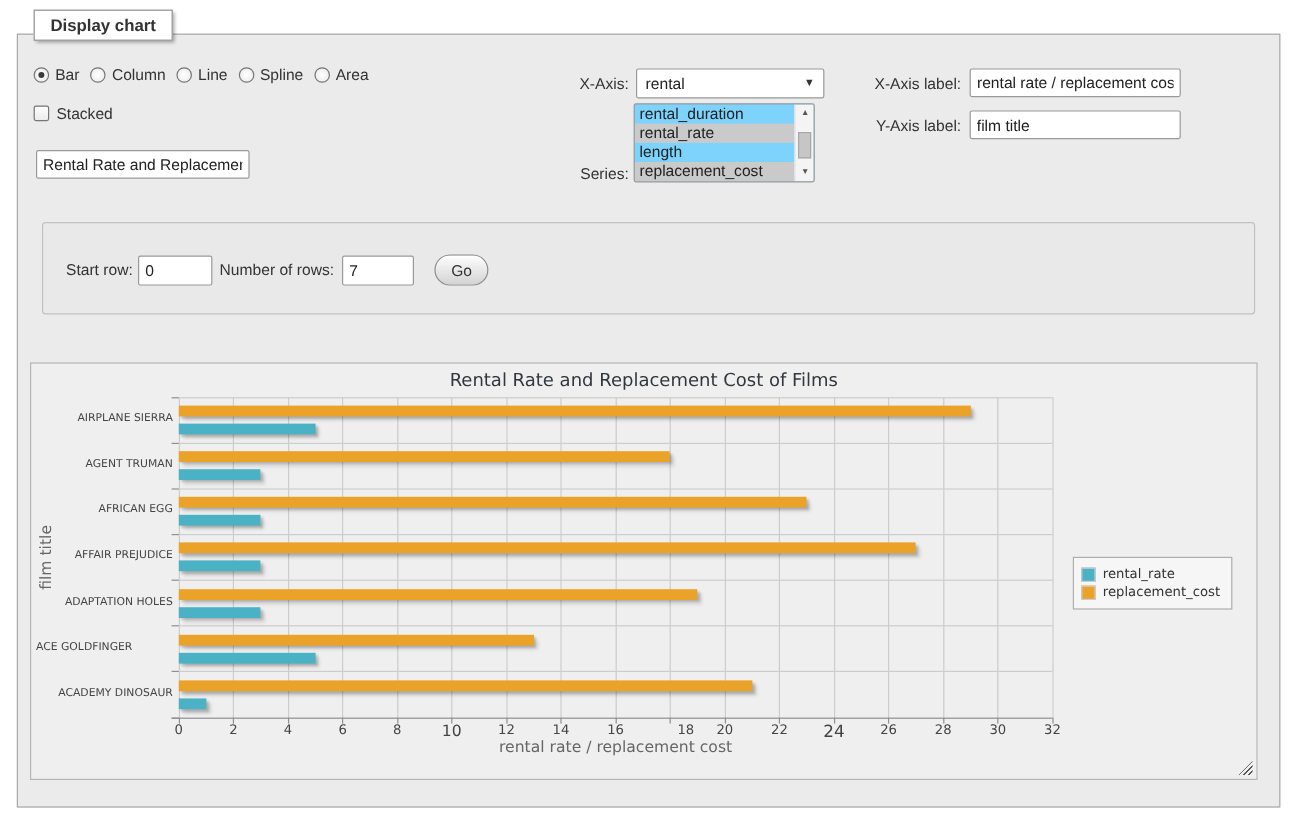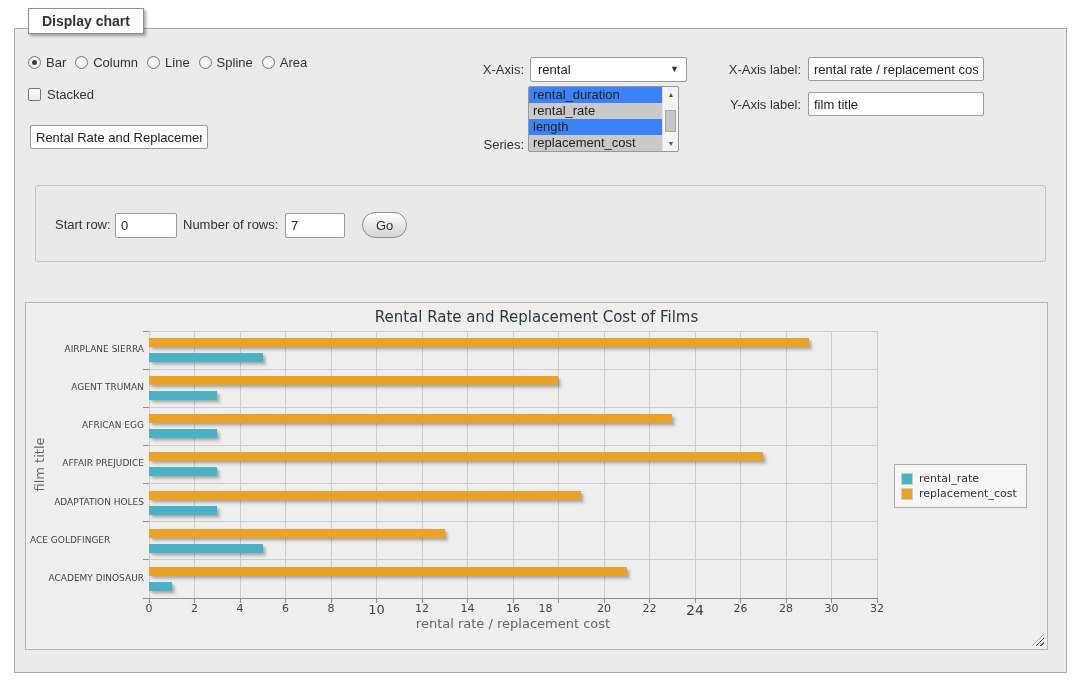--- a/index.html
+++ b/index.html
@@ -28,21 +28,21 @@
   input.txt { position:absolute; font-family:"Liberation Sans",sans-serif; font-size:13px; color:#222;
               border:1px solid #999; border-radius:2px; background:#fff; padding:1px 5px; }
 
   
   .select { position:absolute; left:515px; top:28px; width:157px; height:25px; background:#fff;
             border:1px solid #999; border-radius:2px; font-size:13px; color:#222;
             line-height:23px; padding:0 20px 0 7px; cursor:default; }
   .select .arrow { position:absolute; right:7px; top:0; line-height:23px; font-size:9px; color:#333; }
 
   
-  .listbox { position:absolute; left:513px; top:57px; width:151px; height:66px; background:#3b82f6;
+  .listbox { position:absolute; left:513px; top:57px; width:151px; height:66px; background:#7dd3fc;
              border:1px solid #999; border-radius:2px; overflow:hidden; }
   .listbox .opts { position:absolute; left:0; top:0; right:16px; bottom:0; }
   .lopt { height:16px; line-height:16px; font-size:13px; color:#222; padding:0 4px;
           white-space:nowrap; overflow:hidden; }
   .lopt.selected { background:#cacaca; }
   .scrollbar { position:absolute; right:0; top:0; width:16px; bottom:0; background:#f4f4f4;
                border-left:1px solid #e2e2e2; }
   .sb-arrow { position:absolute; left:0; width:16px; height:13px; text-align:center;
               font-size:7px; color:#555; line-height:13px; }
   .sb-up { top:1px; } .sb-down { bottom:1px; }
@@ -225,21 +225,21 @@
         <div style="position: absolute; left: 4px; top: 269.857px; width: 114px; text-align: right; font-size: 9px; color: rgb(68, 68, 68); white-space: nowrap;">ACADEMY DINOSAUR</div>
         <div style="position: absolute; left: 103px; top: 299px; width: 40px; text-align: center; font-size: 11px; color: rgb(68, 68, 68);">0</div>
         <div style="position: absolute; left: 148.5px; top: 299px; width: 40px; text-align: center; font-size: 11px; color: rgb(68, 68, 68);">2</div>
         <div style="position: absolute; left: 194px; top: 299px; width: 40px; text-align: center; font-size: 11px; color: rgb(68, 68, 68);">4</div>
         <div style="position: absolute; left: 239.5px; top: 299px; width: 40px; text-align: center; font-size: 11px; color: rgb(68, 68, 68);">6</div>
         <div style="position: absolute; left: 285px; top: 299px; width: 40px; text-align: center; font-size: 11px; color: rgb(68, 68, 68);">8</div>
         <div style="position: absolute; left: 330.5px; top: 299px; width: 40px; text-align: center; font-size: 13px; color: rgb(68, 68, 68);">10</div>
         <div style="position: absolute; left: 376px; top: 299px; width: 40px; text-align: center; font-size: 11px; color: rgb(68, 68, 68);">12</div>
         <div style="position: absolute; left: 421.5px; top: 299px; width: 40px; text-align: center; font-size: 11px; color: rgb(68, 68, 68);">14</div>
         <div style="position: absolute; left: 467px; top: 299px; width: 40px; text-align: center; font-size: 11px; color: rgb(68, 68, 68);">16</div>
-        <div style="position: absolute; left: 512.5px; top: 299px; width: 40px; text-align: left; font-size: 11px; color: rgb(68, 68, 68);">18</div>
+        <div style="position: absolute; left: 512.5px; top: 299px; width: 40px; text-align: right; font-size: 11px; color: rgb(68, 68, 68);">18</div>
         <div style="position: absolute; left: 558px; top: 299px; width: 40px; text-align: center; font-size: 11px; color: rgb(68, 68, 68);">20</div>
         <div style="position: absolute; left: 603.5px; top: 299px; width: 40px; text-align: center; font-size: 11px; color: rgb(68, 68, 68);">22</div>
         <div style="position: absolute; left: 649px; top: 299px; width: 40px; text-align: center; font-size: 14px; color: rgb(68, 68, 68);">24</div>
         <div style="position: absolute; left: 694.5px; top: 299px; width: 40px; text-align: center; font-size: 11px; color: rgb(68, 68, 68);">26</div>
         <div style="position: absolute; left: 740px; top: 299px; width: 40px; text-align: center; font-size: 11px; color: rgb(68, 68, 68);">28</div>
         <div style="position: absolute; left: 785.5px; top: 299px; width: 40px; text-align: center; font-size: 11px; color: rgb(68, 68, 68);">30</div>
         <div style="position: absolute; left: 831px; top: 299px; width: 40px; text-align: center; font-size: 11px; color: rgb(68, 68, 68);">32</div>
         <div style="position: absolute; left: 868px; top: 161px; background: rgb(246, 246, 246); border: 1px solid rgb(173, 173, 173); padding: 5px 9px 5px 6px;">
           <div style="display: flex; align-items: center; margin: 2px 0px;">
             <div style="width: 12px; height: 12px; background: rgb(75, 178, 197); border: 1px solid rgb(204, 204, 204); margin-right: 6px; flex: 0 0 auto;"></div>

